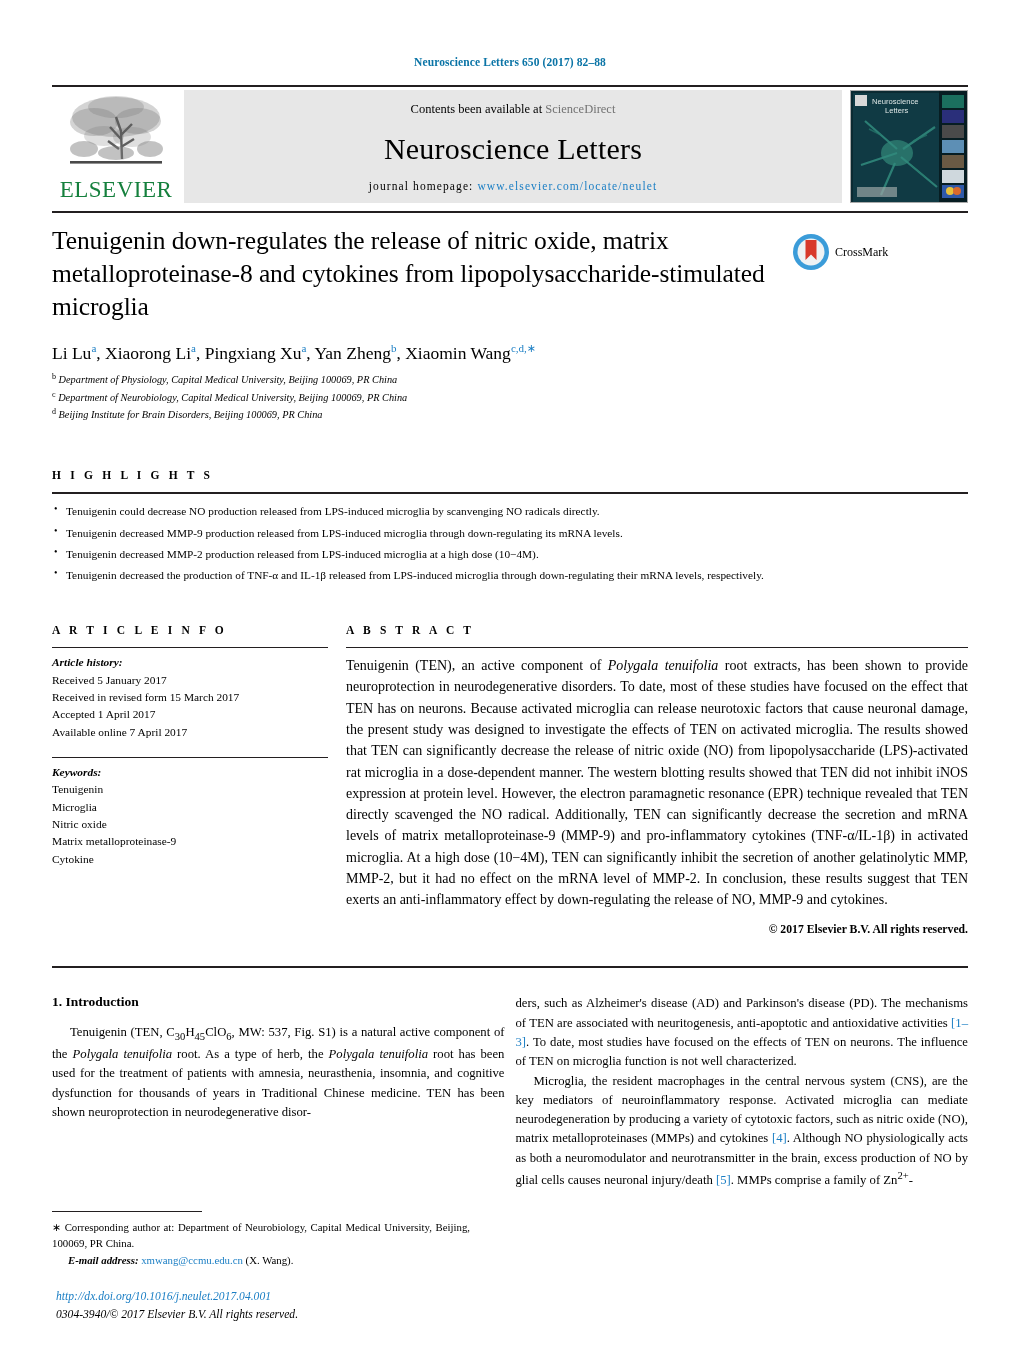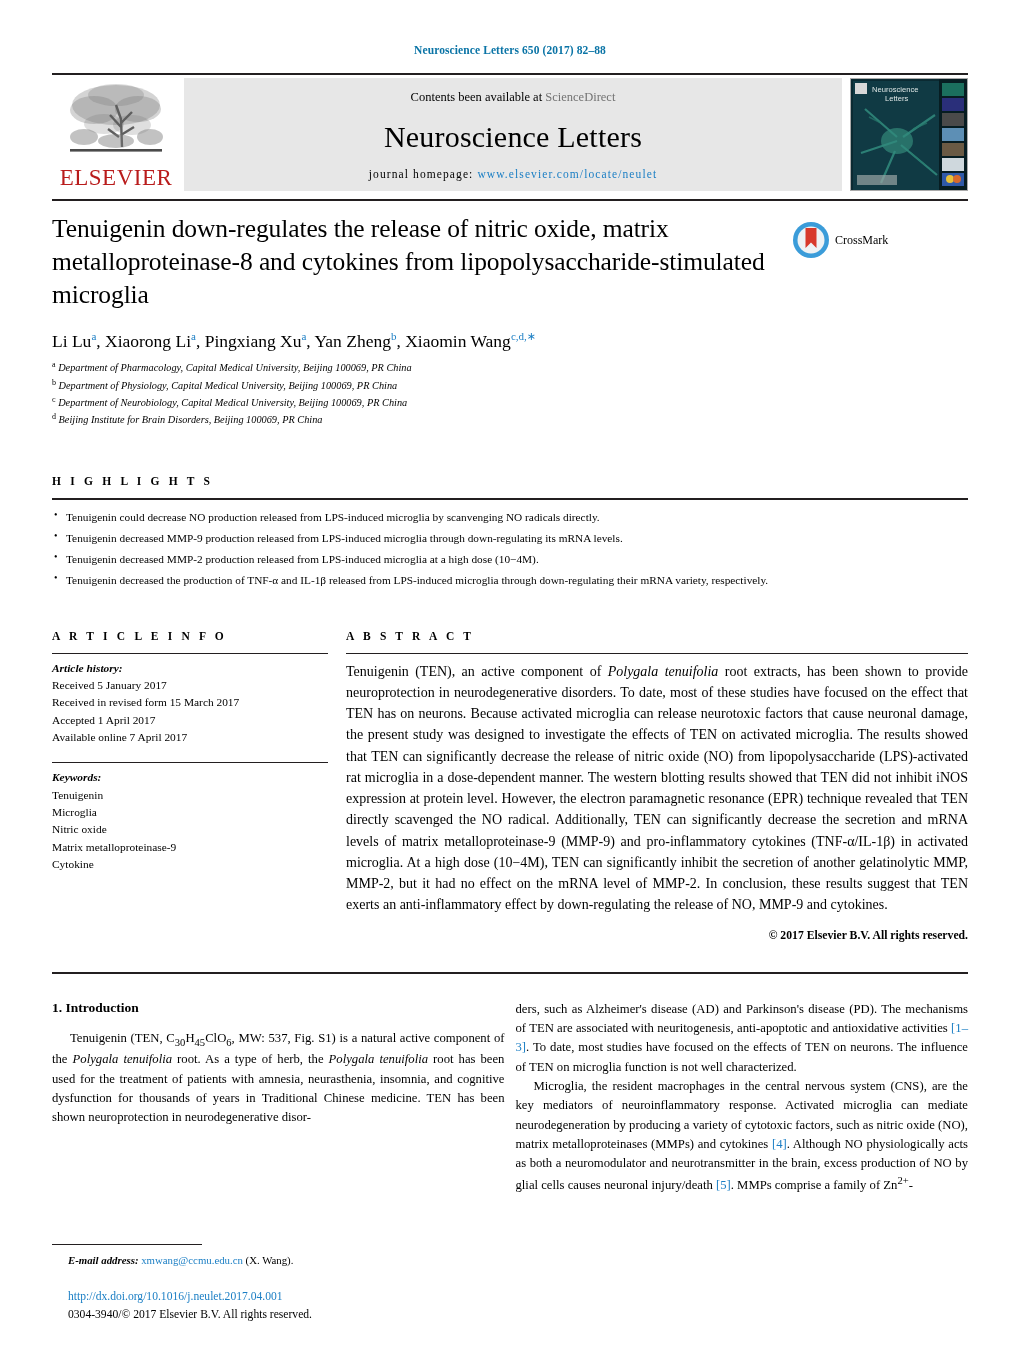--- a/index.html
+++ b/index.html
@@ -16,21 +16,21 @@
 
   .page { width: 1020px; height: 1351px; position: relative; padding: 0 52px; }
 
   
   .running-head {
     text-align: center;
     color: #0a74a6;
     font-size: 11.5px;
     font-weight: bold;
     letter-spacing: .1px;
-    padding-top: 44px;
+    padding-top: 56px;
   }
 
   
   .masthead {
     margin-top: 17px;
     border-top: 2.5px solid #231f20;
     display: flex;
     align-items: stretch;
     height: 118px;
     padding-top: 3px;
@@ -40,21 +40,21 @@
     flex: 0 0 128px;
     display: flex;
     flex-direction: column;
     align-items: center;
     justify-content: flex-end;
     padding-bottom: 2px;
   }
   .tree-svg { display: block; }
   .elsevier-word {
     font-family: "Liberation Serif", serif;
-    color: #b91c1c;
+    color: #15803d;
     font-size: 23px;
     letter-spacing: .5px;
     line-height: 1;
     margin-top: 1px;
   }
   .banner {
     flex: 1 1 auto;
     background: #e7e7e7;
     display: flex;
     flex-direction: column;
@@ -219,21 +219,21 @@
     font-family: "Liberation Serif", serif;
     font-size: 10.8px;
     line-height: 1.45;
     text-align: justify;
   }
   .fn .star { }
   .fn-email { margin-top: 2px; padding-left: 16px; }
   .fn-email .lab { font-style: italic; font-weight: bold; }
   .fn-email a { color: #1a7ec4; text-decoration: none; }
 
-  .doi-block { position: absolute; left: 68px; bottom: 28px; width: 430px; }
+  .doi-block { position: absolute; left: 56px; bottom: 28px; width: 430px; font-style: italic; }
   .doi { color: #1a7ec4; font-family: "Liberation Serif", serif; font-size: 11.6px; line-height: 1.5; }
   .issn { font-family: "Liberation Serif", serif; font-size: 11.6px; line-height: 1.5; }
 </style>
 </head>
 <body>
 
 <div class="page">
 
   <div class="running-head">Neuroscience Letters 650 (2017) 82–88</div>
 
@@ -323,34 +323,33 @@
 
   <div class="authors">
     <span><span>Li Lu</span><sup>a</sup></span>,
     <span><span>Xiaorong Li</span><sup>a</sup></span>,
     <span><span>Pingxiang Xu</span><sup>a</sup></span>,
     <span><span>Yan Zheng</span><sup>b</sup></span>,
     <span><span>Xiaomin Wang</span><sup>c,d,∗</sup></span>
   </div>
 
   <div class="affils">
-    <div class="affil"><sup>a</sup> <span>Department of Pharmacology, Capital Medical University, Beijing 100069, PR China</span></div>
     <div class="affil"><sup>b</sup> <span>Department of Physiology, Capital Medical University, Beijing 100069, PR China</span></div>
     <div class="affil"><sup>c</sup> <span>Department of Neurobiology, Capital Medical University, Beijing 100069, PR China</span></div>
     <div class="affil"><sup>d</sup> <span>Beijing Institute for Brain Disorders, Beijing 100069, PR China</span></div>
   </div>
 
   <div class="highlights">
     <div class="section-head">H I G H L I G H T S</div>
     <div class="hl-rule"></div>
     <ul class="hl-list">
       <li>Tenuigenin could decrease NO production released from LPS-induced microglia by scanvenging NO radicals directly.</li>
       <li>Tenuigenin decreased MMP-9 production released from LPS-induced microglia through down-regulating its mRNA levels.</li>
       <li>Tenuigenin decreased MMP-2 production released from LPS-induced microglia at a high dose (10−4M).</li>
-      <li>Tenuigenin decreased the production of TNF-α and IL-1β released from LPS-induced microglia through down-regulating their mRNA variety, respectively.</li>
+      <li>Tenuigenin decreased the production of TNF-α and IL-1β released from LPS-induced microglia through down-regulating their mRNA levels, respectively.</li>
     </ul>
   </div>
 
   <div class="info-abs">
 
     <div class="col-info">
       <div class="section-head">A R T I C L E   I N F O</div>
       <div class="sub-rule"></div>
       <div class="info-body">
         <div class="it">Article history:</div>
@@ -388,20 +387,21 @@
     </div>
 
     <div class="bcol">
       <p class="para" style="text-indent:0"><span>ders, such as Alzheimer's disease (AD) and Parkinson's disease (PD). The mechanisms of TEN are associated with neuritogenesis, anti-apoptotic and antioxidative activities </span><span class="cite">[1–3]</span><span>. To date, most studies have focused on the effects of TEN on neurons. The influence of TEN on microglia function is not well characterized.</span></p>
       <p class="para"><span>Microglia, the resident macrophages in the central nervous system (CNS), are the key mediators of neuroinflammatory response. Activated microglia can mediate neurodegeneration by producing a variety of cytotoxic factors, such as nitric oxide (NO), matrix metalloproteinases (MMPs) and cytokines </span><span class="cite">[4]</span><span>. Although NO physiologically acts as both a neuromodulator and neurotransmitter in the brain, excess production of NO by glial cells causes neuronal injury/death </span><span class="cite">[5]</span><span>. MMPs comprise a family of Zn</span><sup>2+</sup><span>-</span></p>
     </div>
   </div>
 
   <div class="footnote-wrap">
     <div class="fn-rule"></div>
+    <div class="fn"><span class="star">∗</span><span> Corresponding author at: Department of Neurobiology, Capital Medical University, Beijing, 100069, PR China.</span></div>
     <div class="fn fn-email"><span class="lab">E-mail address:</span> <a href="#">xmwang@ccmu.edu.cn</a><span> (X. Wang).</span></div>
   </div>
 
   <div class="doi-block">
     <div class="doi">http://dx.doi.org/10.1016/j.neulet.2017.04.001</div>
     <div class="issn">0304-3940/© 2017 Elsevier B.V. All rights reserved.</div>
   </div>
 
 </div>
 

